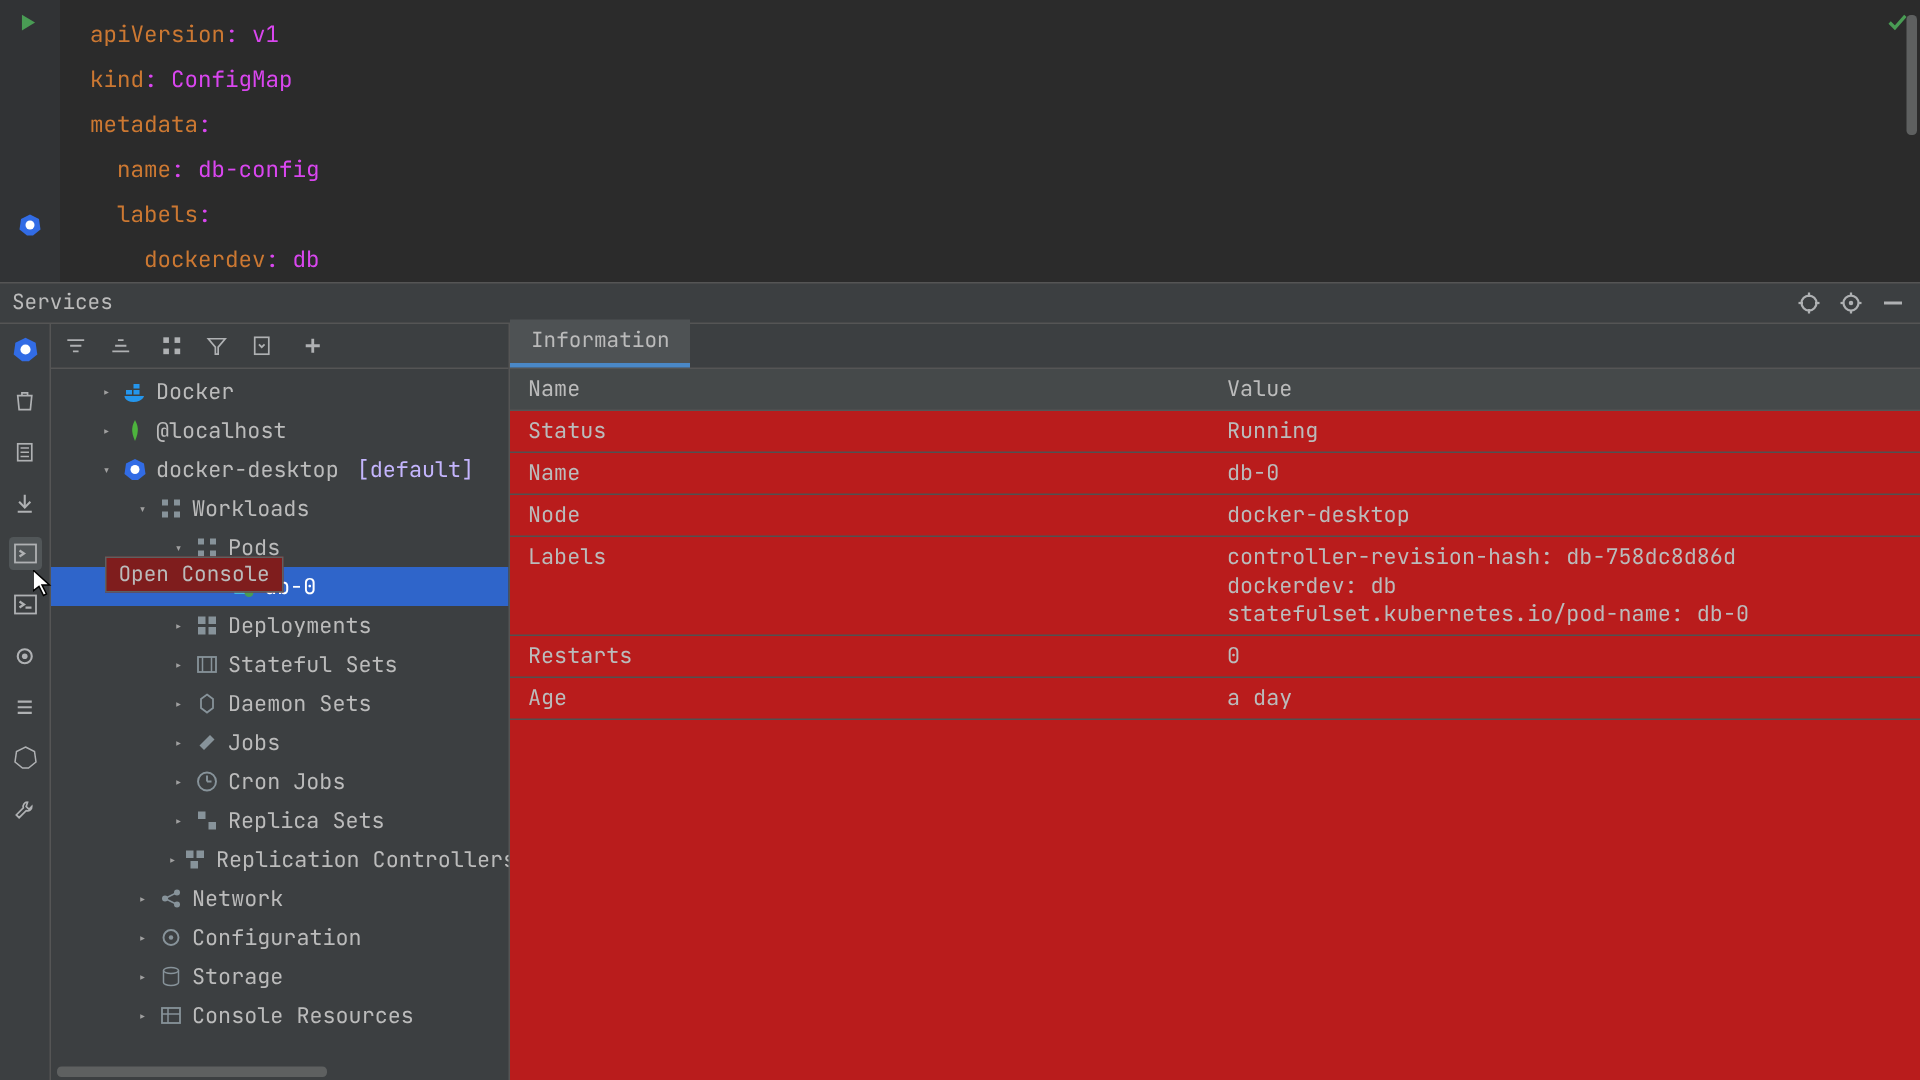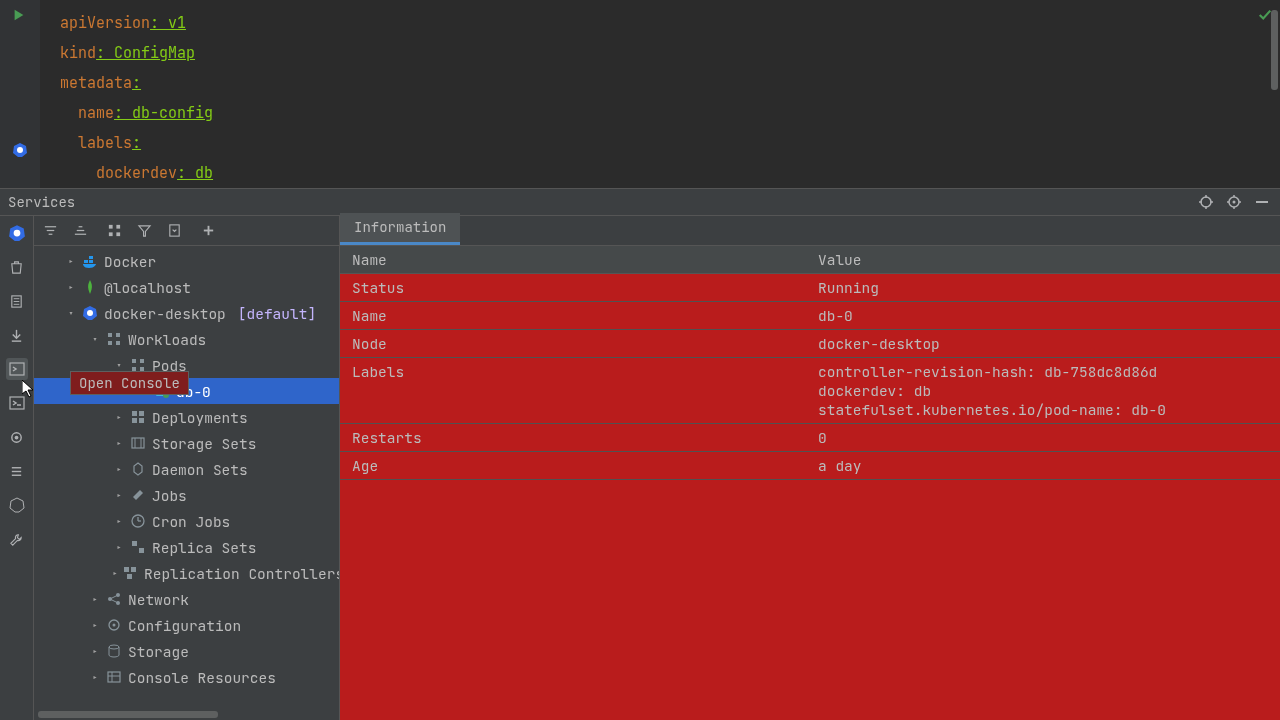--- a/index.html
+++ b/index.html
@@ -26,21 +26,21 @@
     align-items: center;
     padding-top: 8px;
   }
   .gutter-icon { width:16px; height:16px; margin-bottom: 14px; }
   .code-block {
     padding: 8px 0 0 20px;
     font-size: 15px;
     line-height: 30px;
   }
   .yaml-key { color: #cc7832; }
-  .yaml-val { color: #84cc16; text-decoration: underline; }
+  .yaml-val { color: #d946ef; }
   .services-header {
     height: 28px;
     background: #3c3f41;
     border-top: 1px solid #555;
     border-bottom: 1px solid #555;
     display: flex;
     align-items: center;
     padding: 0 8px;
     color: #bbbbbb;
   }
@@ -453,21 +453,21 @@
         </div>
         <div class="tree-row pad3">
           <span class="tw-chevron">▸</span>
           <span class="icon">
             <svg width="16" height="16">
               <rect x="2" y="3" width="12" height="10" stroke="#87939A" stroke-width="1.2" fill="none"></rect>
               <line x1="5" y1="3" x2="5" y2="13" stroke="#87939A"></line>
               <line x1="11" y1="3" x2="11" y2="13" stroke="#87939A"></line>
             </svg>
           </span>
-          <span class="tree-label">Storage Sets</span>
+          <span class="tree-label">Stateful Sets</span>
         </div>
         <div class="tree-row pad3">
           <span class="tw-chevron">▸</span>
           <span class="icon">
             <svg width="16" height="16">
               <path d="M8 2l4 3v6l-4 3-4-3V5z" stroke="#87939A" stroke-width="1.2" fill="none"></path>
             </svg>
           </span>
           <span class="tree-label">Daemon Sets</span>
         </div>

